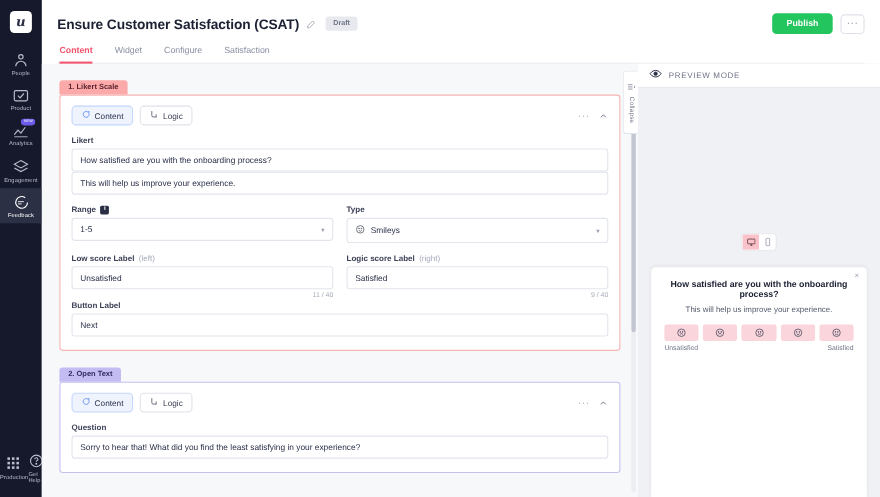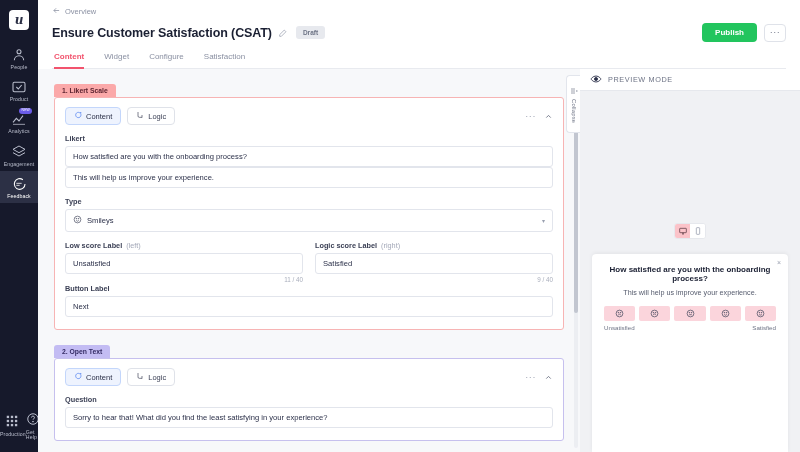--- a/index.html
+++ b/index.html
@@ -292,28 +292,20 @@
         </span>
         <span class="lbl">Configure</span>
       </div>
       <div class="avatar">US</div>
     </div>
   </div>
 
   <div class="main">
 
     <div class="topbar">
-      <div class="breadcrumb">
-        <span>
-          <svg width="9" height="9" viewBox="0 0 24 24" fill="none" stroke="#8a90a2" stroke-width="2">
-            <path d="M19 12H5M11 6l-6 6 6 6"></path>
-          </svg>
-        </span>
-        <span>Overview</span>
-      </div>
 
       <div class="title-row">
         <div class="page-title">Ensure Customer Satisfaction (CSAT)</div>
         <span class="pencil">
           <svg width="10" height="10" viewBox="0 0 24 24" fill="none" stroke="#9aa0b0" stroke-width="1.8">
             <path d="M4 20h4L19 9l-4-4L4 16v4z"></path>
           </svg>
         </span>
         <span class="draft-badge">Draft</span>
         <div class="topright">
@@ -370,20 +362,30 @@
               </div>
             </div>
 
             <div class="field-label">Likert</div>
             <input class="inp" value="How satisfied are you with the onboarding process?" style="">
 
             <input class="inp" value="This will help us improve your experience." style="">
 
             <div class="two-col">
               <div class="col">
+                <div class="field-label">
+                  <span>Range</span>
+                  <span class="info-i">i</span>
+                </div>
+                <div class="select">
+                  <span>1-5</span>
+                  <span class="caret">▾</span>
+                </div>
+              </div>
+              <div class="col">
                 <div class="field-label">Type</div>
                 <div class="select">
                   <span>
                     <svg width="9" height="9" viewBox="0 0 24 24" fill="none" stroke="#3c4156" stroke-width="1.7">
                       <circle cx="12" cy="12" r="9"></circle>
                         <path d="M8.5 14.5a4.5 4.5 0 0 0 7 0"></path>
                       <circle cx="9" cy="10" r=".9" fill="#3c4156"></circle>
                         <circle cx="15" cy="10" r=".9" fill="#3c4156"></circle>
                     </svg>
                   </span>

